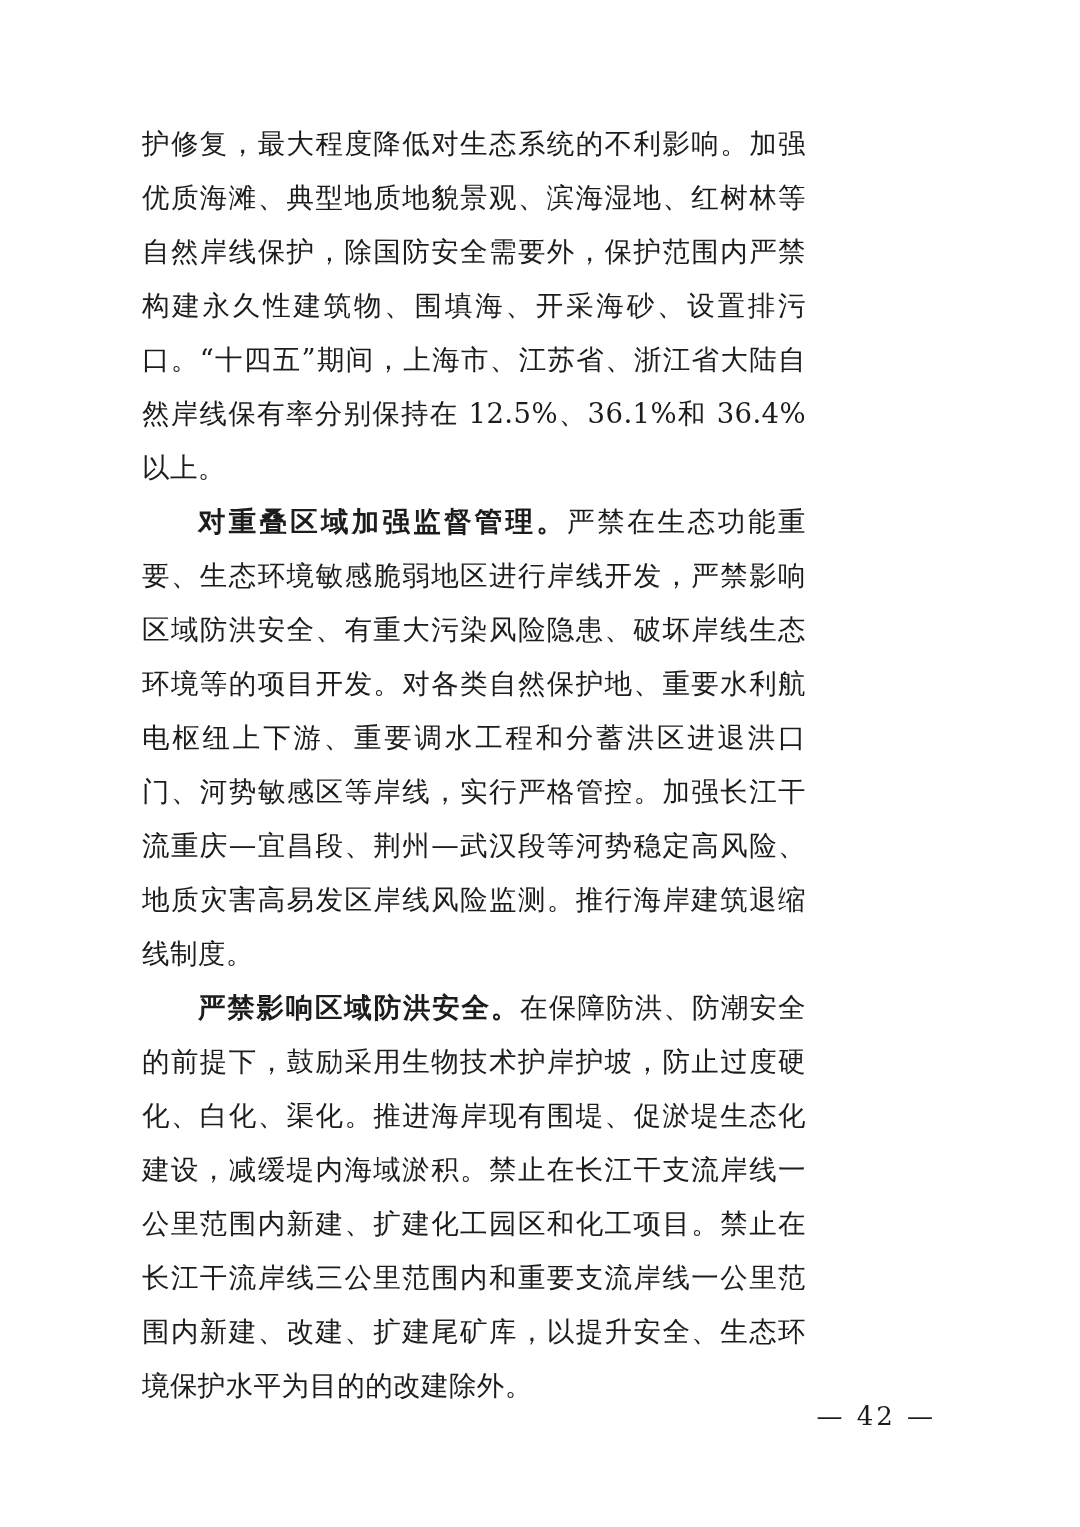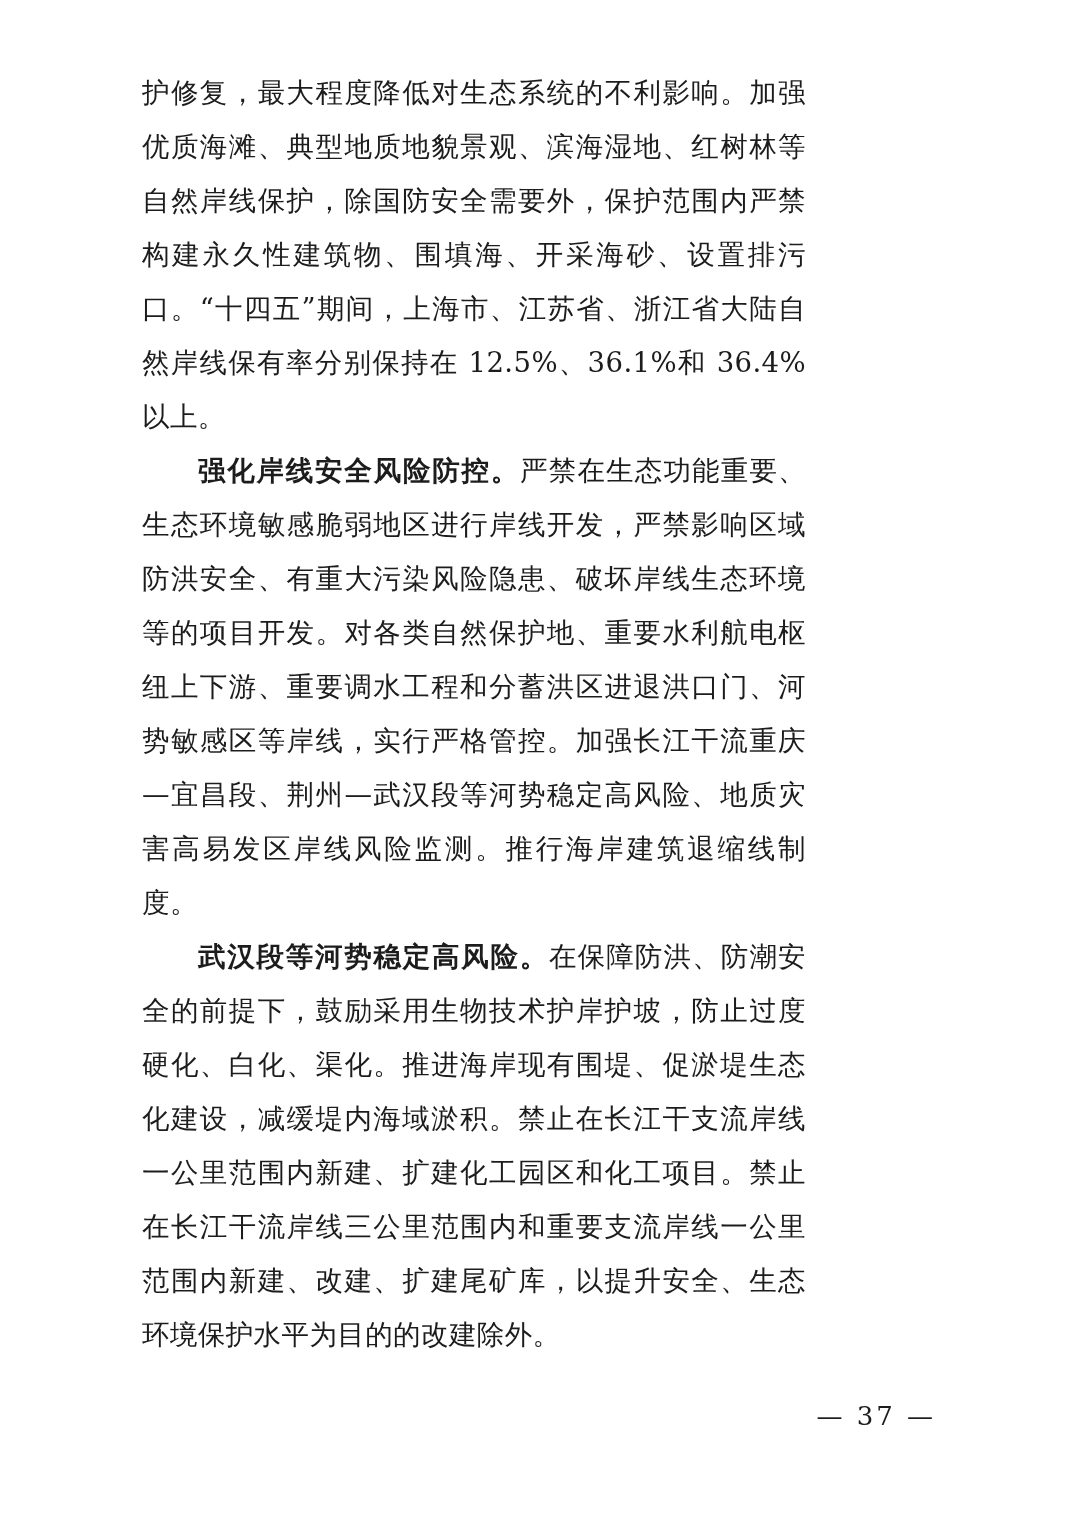--- a/index.html
+++ b/index.html
@@ -15,21 +15,21 @@
     color: #1a1a1a;
     overflow: hidden;
   }
   .page {
     position: absolute;
     left: 0;
     top: 0;
     width: 946px;
     height: 1527px;
     box-sizing: border-box;
-    padding: 65px 140px 60px 142px;
+    padding: 116px 140px 60px 142px;
   }
   .doc-body {
     font-size: 27.5px;
     line-height: 54px;
     text-align: justify;
     text-justify: inter-ideograph;
     letter-spacing: 0.4px;
     color: #1c1c1c;
   }
   .para {
@@ -62,24 +62,24 @@
 <body>
 
 <div class="page">
   <div class="doc-body">
 
     <p class="para">
       <span>护修复，最大程度降低对生态系统的不利影响。加强优质海滩、典型地质地貌景观、滨海湿地、红树林等自然岸线保护，除国防安全需要外，保护范围内严禁构建永久性建筑物、围填海、开采海砂、设置排污口。“十四五”期间，上海市、江苏省、浙江省大陆自然岸线保有率分别保持在 12.5%、36.1%和 36.4%以上。</span>
     </p>
 
     <p class="para indent">
-      <span class="lead">强化岸线安全风险防控。</span><span>严禁在生态功能重要、生态环境敏感脆弱地区进行岸线开发，严禁影响区域防洪安全、有重大污染风险隐患、破坏岸线生态环境等的项目开发。对各类自然保护地、重要水利航电枢纽上下游、重要调水工程和分蓄洪区进退洪口门、河势敏感区等岸线，实行严格管控。加强长江干流重庆—宜昌段、荆州—武汉段等河势稳定高风险、地质灾害高易发区岸线风险监测。推行海岸建筑退缩线制度。</span>
+      <span class="lead">对重叠区域加强监督管理。</span><span>严禁在生态功能重要、生态环境敏感脆弱地区进行岸线开发，严禁影响区域防洪安全、有重大污染风险隐患、破坏岸线生态环境等的项目开发。对各类自然保护地、重要水利航电枢纽上下游、重要调水工程和分蓄洪区进退洪口门、河势敏感区等岸线，实行严格管控。加强长江干流重庆—宜昌段、荆州—武汉段等河势稳定高风险、地质灾害高易发区岸线风险监测。推行海岸建筑退缩线制度。</span>
     </p>
 
     <p class="para indent">
-      <span class="lead">武汉段等河势稳定高风险。</span><span>在保障防洪、防潮安全的前提下，鼓励采用生物技术护岸护坡，防止过度硬化、白化、渠化。推进海岸现有围堤、促淤堤生态化建设，减缓堤内海域淤积。禁止在长江干支流岸线一公里范围内新建、扩建化工园区和化工项目。禁止在长江干流岸线三公里范围内和重要支流岸线一公里范围内新建、改建、扩建尾矿库，以提升安全、生态环境保护水平为目的的改建除外。</span>
+      <span class="lead">严禁影响区域防洪安全。</span><span>在保障防洪、防潮安全的前提下，鼓励采用生物技术护岸护坡，防止过度硬化、白化、渠化。推进海岸现有围堤、促淤堤生态化建设，减缓堤内海域淤积。禁止在长江干支流岸线一公里范围内新建、扩建化工园区和化工项目。禁止在长江干流岸线三公里范围内和重要支流岸线一公里范围内新建、改建、扩建尾矿库，以提升安全、生态环境保护水平为目的的改建除外。</span>
     </p>
 
 
   </div>
 </div>
 
-<div class="pagenum">— 37 —</div>
+<div class="pagenum">— 42 —</div>
 
 </body></html>

